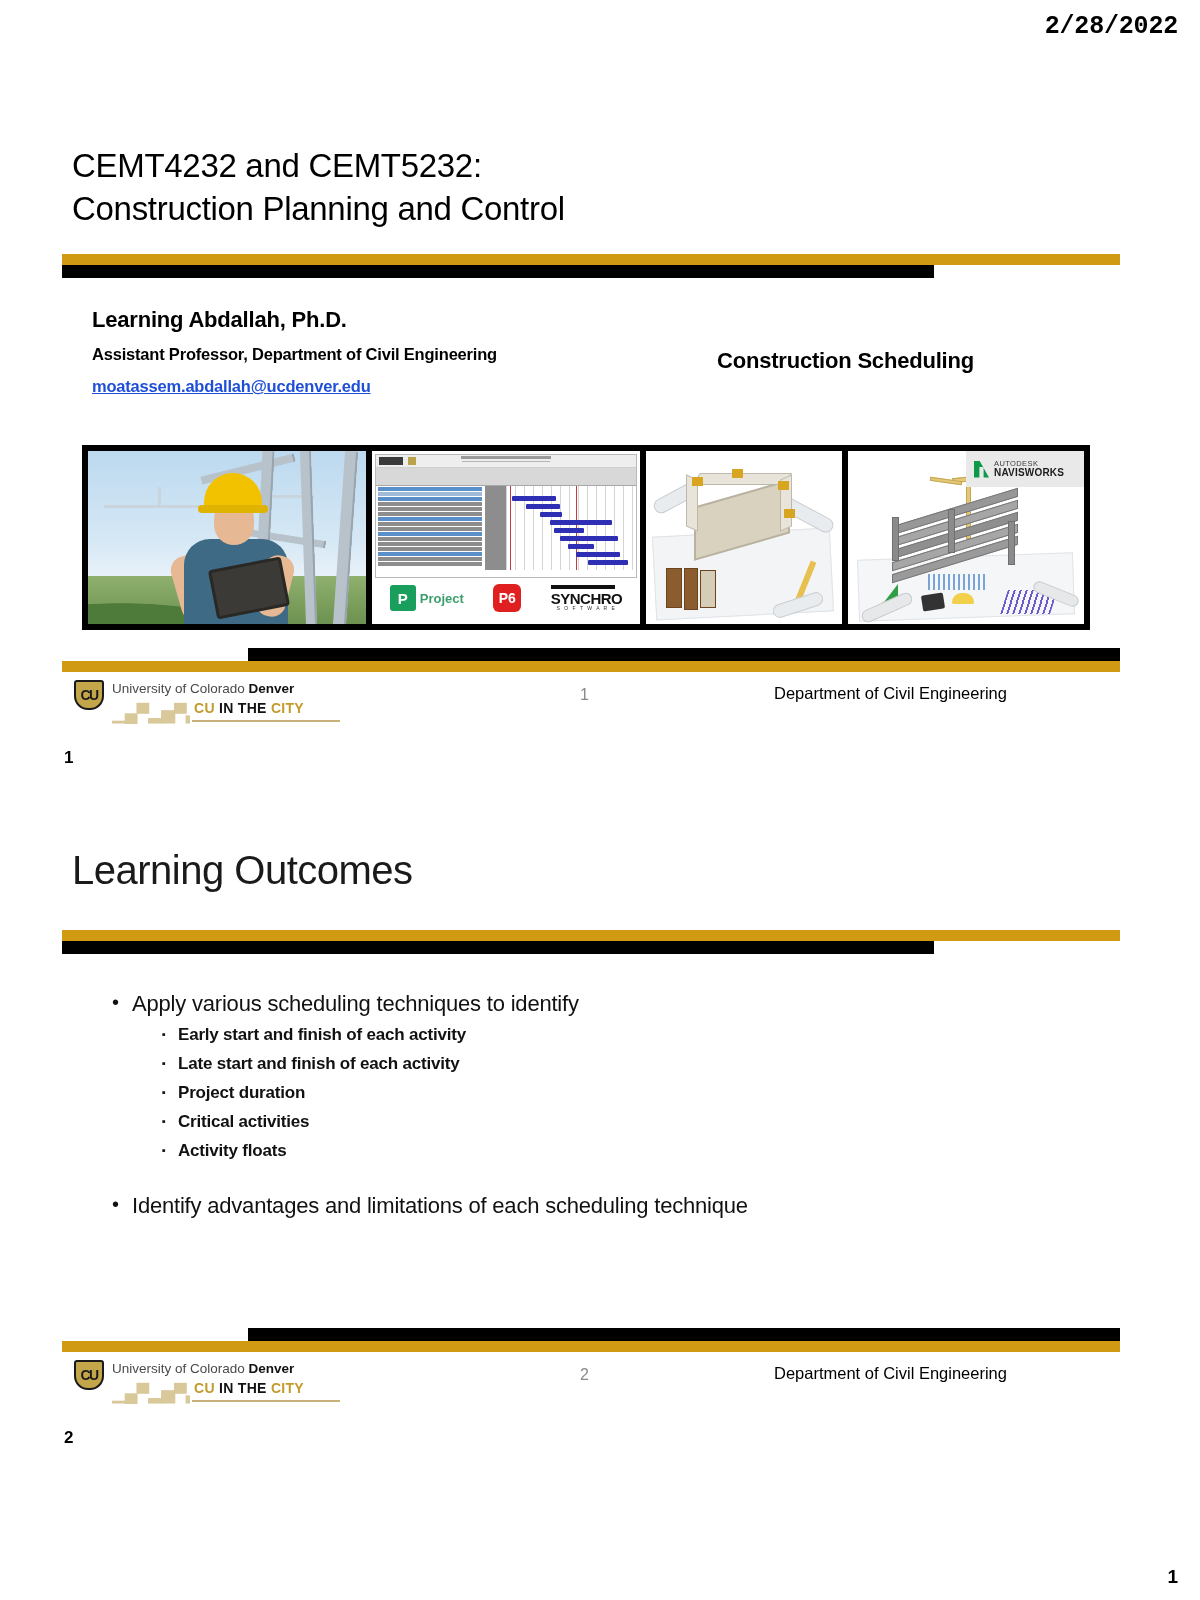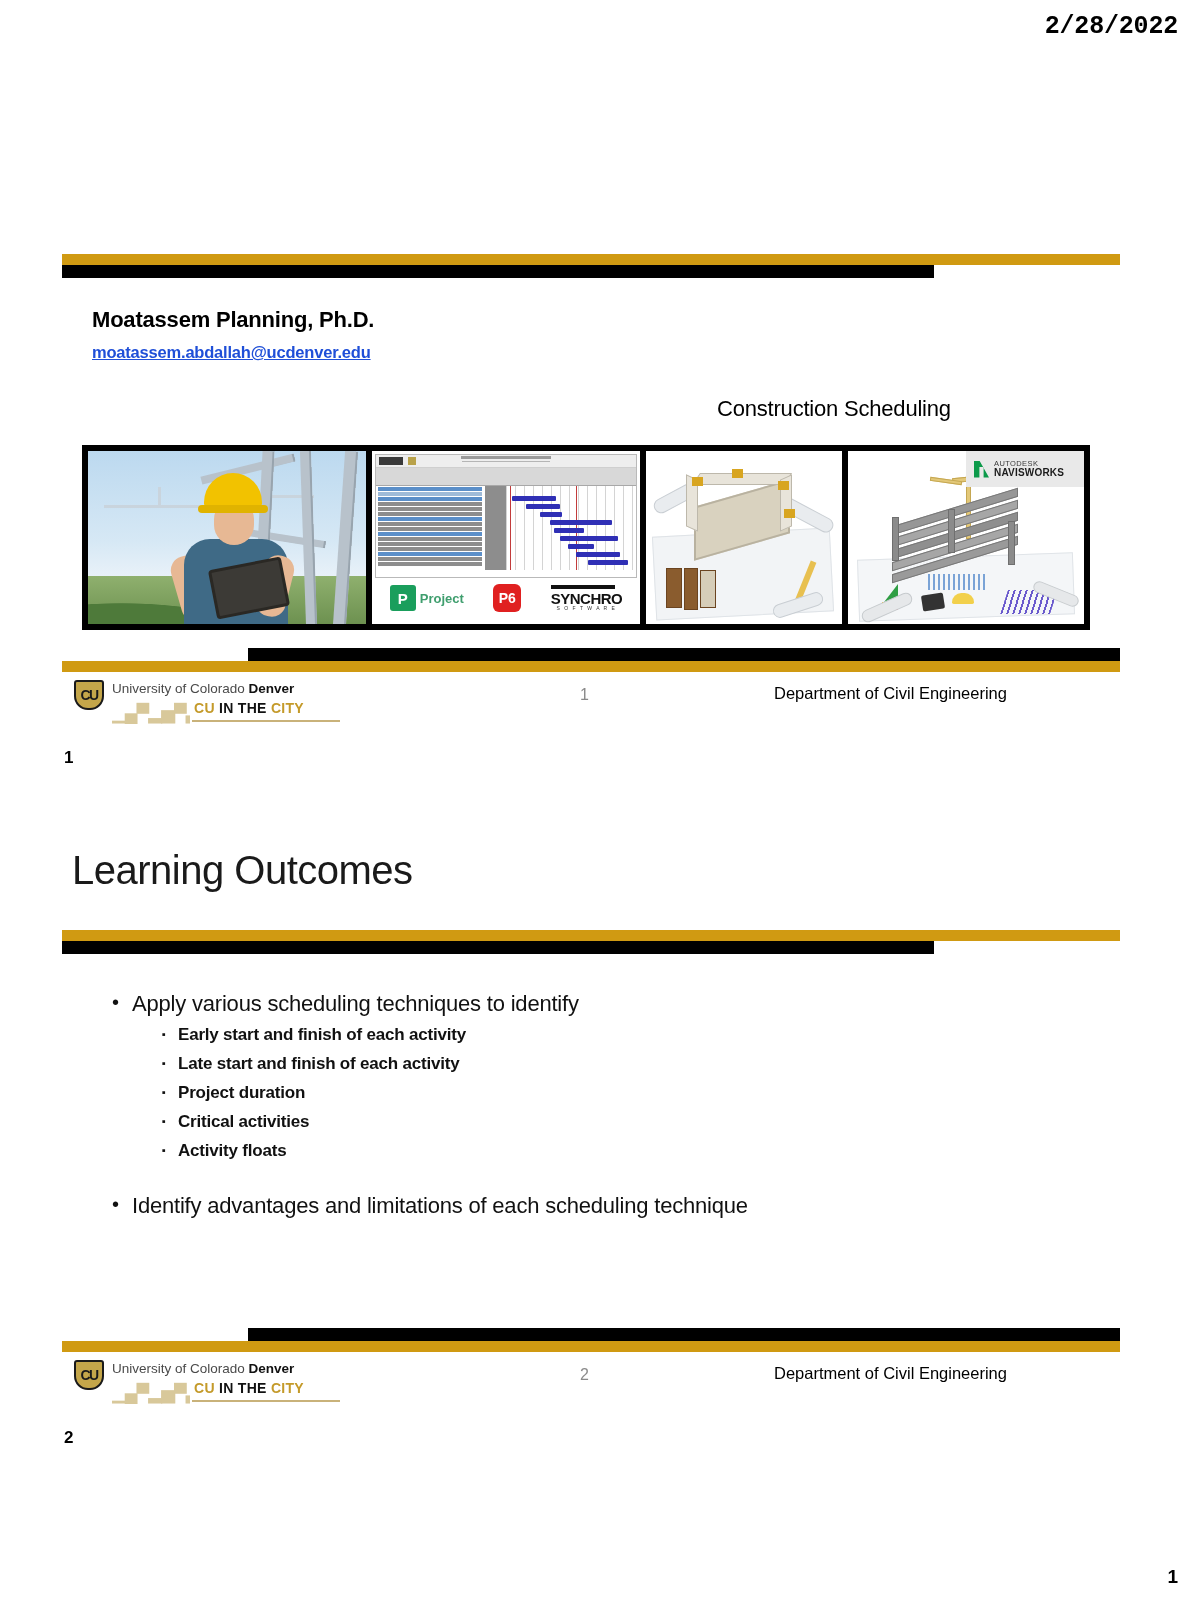--- a/index.html
+++ b/index.html
@@ -101,23 +101,22 @@
     color: #1f4fd8;
     text-decoration: underline;
     letter-spacing: -0.2px;
     margin-top: 4px;
   }
   .topic {
     position: absolute;
     left: 655px;
     top: 228px;
     font-size: 22px;
-    font-weight: normal;
+    font-weight: bold;
     letter-spacing: -0.2px;
-    margin-top: 48px;
   }
 
   
   .img-strip {
     position: absolute;
     left: 20px;
     top: 325px;
     width: 1008px;
     height: 185px;
     background: #000000;
@@ -526,28 +525,33 @@
 </style>
 </head>
 <body>
 
 <div class="page">
 
   <div class="doc-date">2/28/2022</div>
 
   <div class="slide slide-1">
 
+    <div class="title-block">
+      <div class="title-line">CEMT4232 and CEMT5232:</div>
+      <div class="title-line">Construction Planning and Control</div>
+    </div>
 
     <div class="divider-title">
       <div class="gold"></div>
       <div class="black"></div>
     </div>
 
     <div class="presenter">
-      <div class="presenter-name">Moatassem Planning, Ph.D.</div>
+      <div class="presenter-name">Learning Abdallah, Ph.D.</div>
+      <div class="presenter-role">Assistant Professor, Department of Civil Engineering</div>
       <a class="presenter-email" href="#">moatassem.abdallah@ucdenver.edu</a>
     </div>
 
     <div class="topic">Construction Scheduling</div>
 
     <div class="img-strip">
 
       <div class="img-panel panel-photo">
         <div class="photo-sky"></div>
         <div class="photo-crane crane-a"></div>

